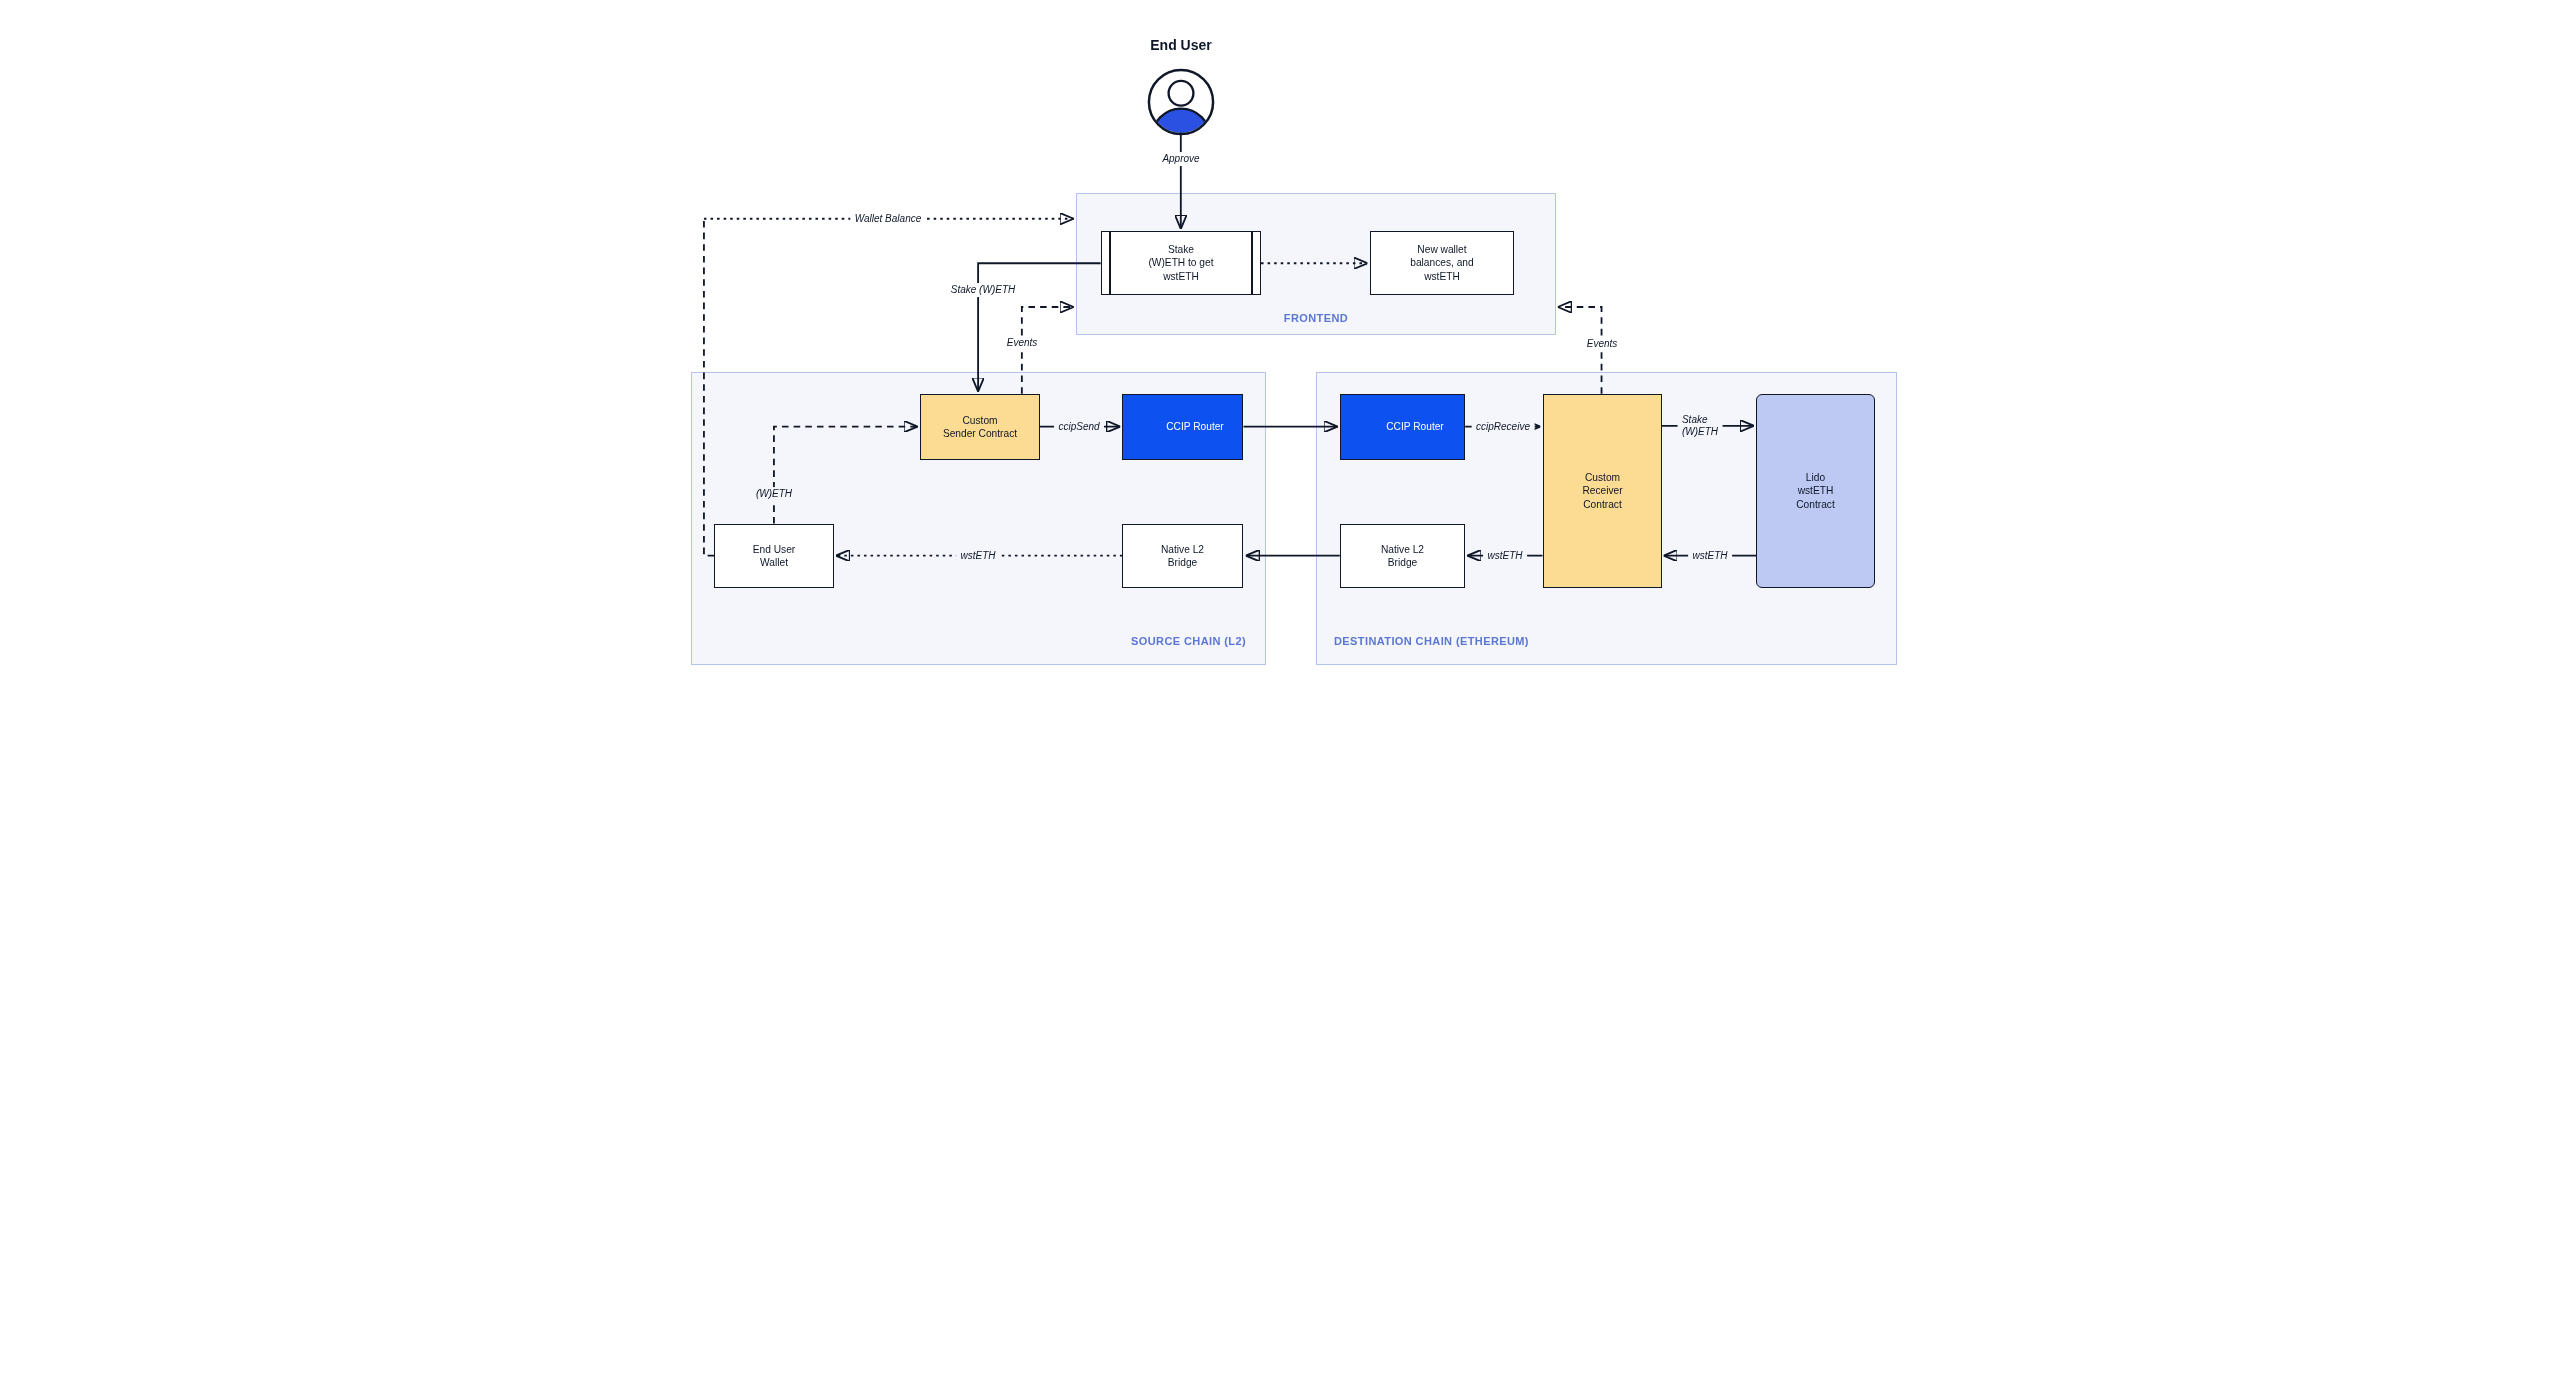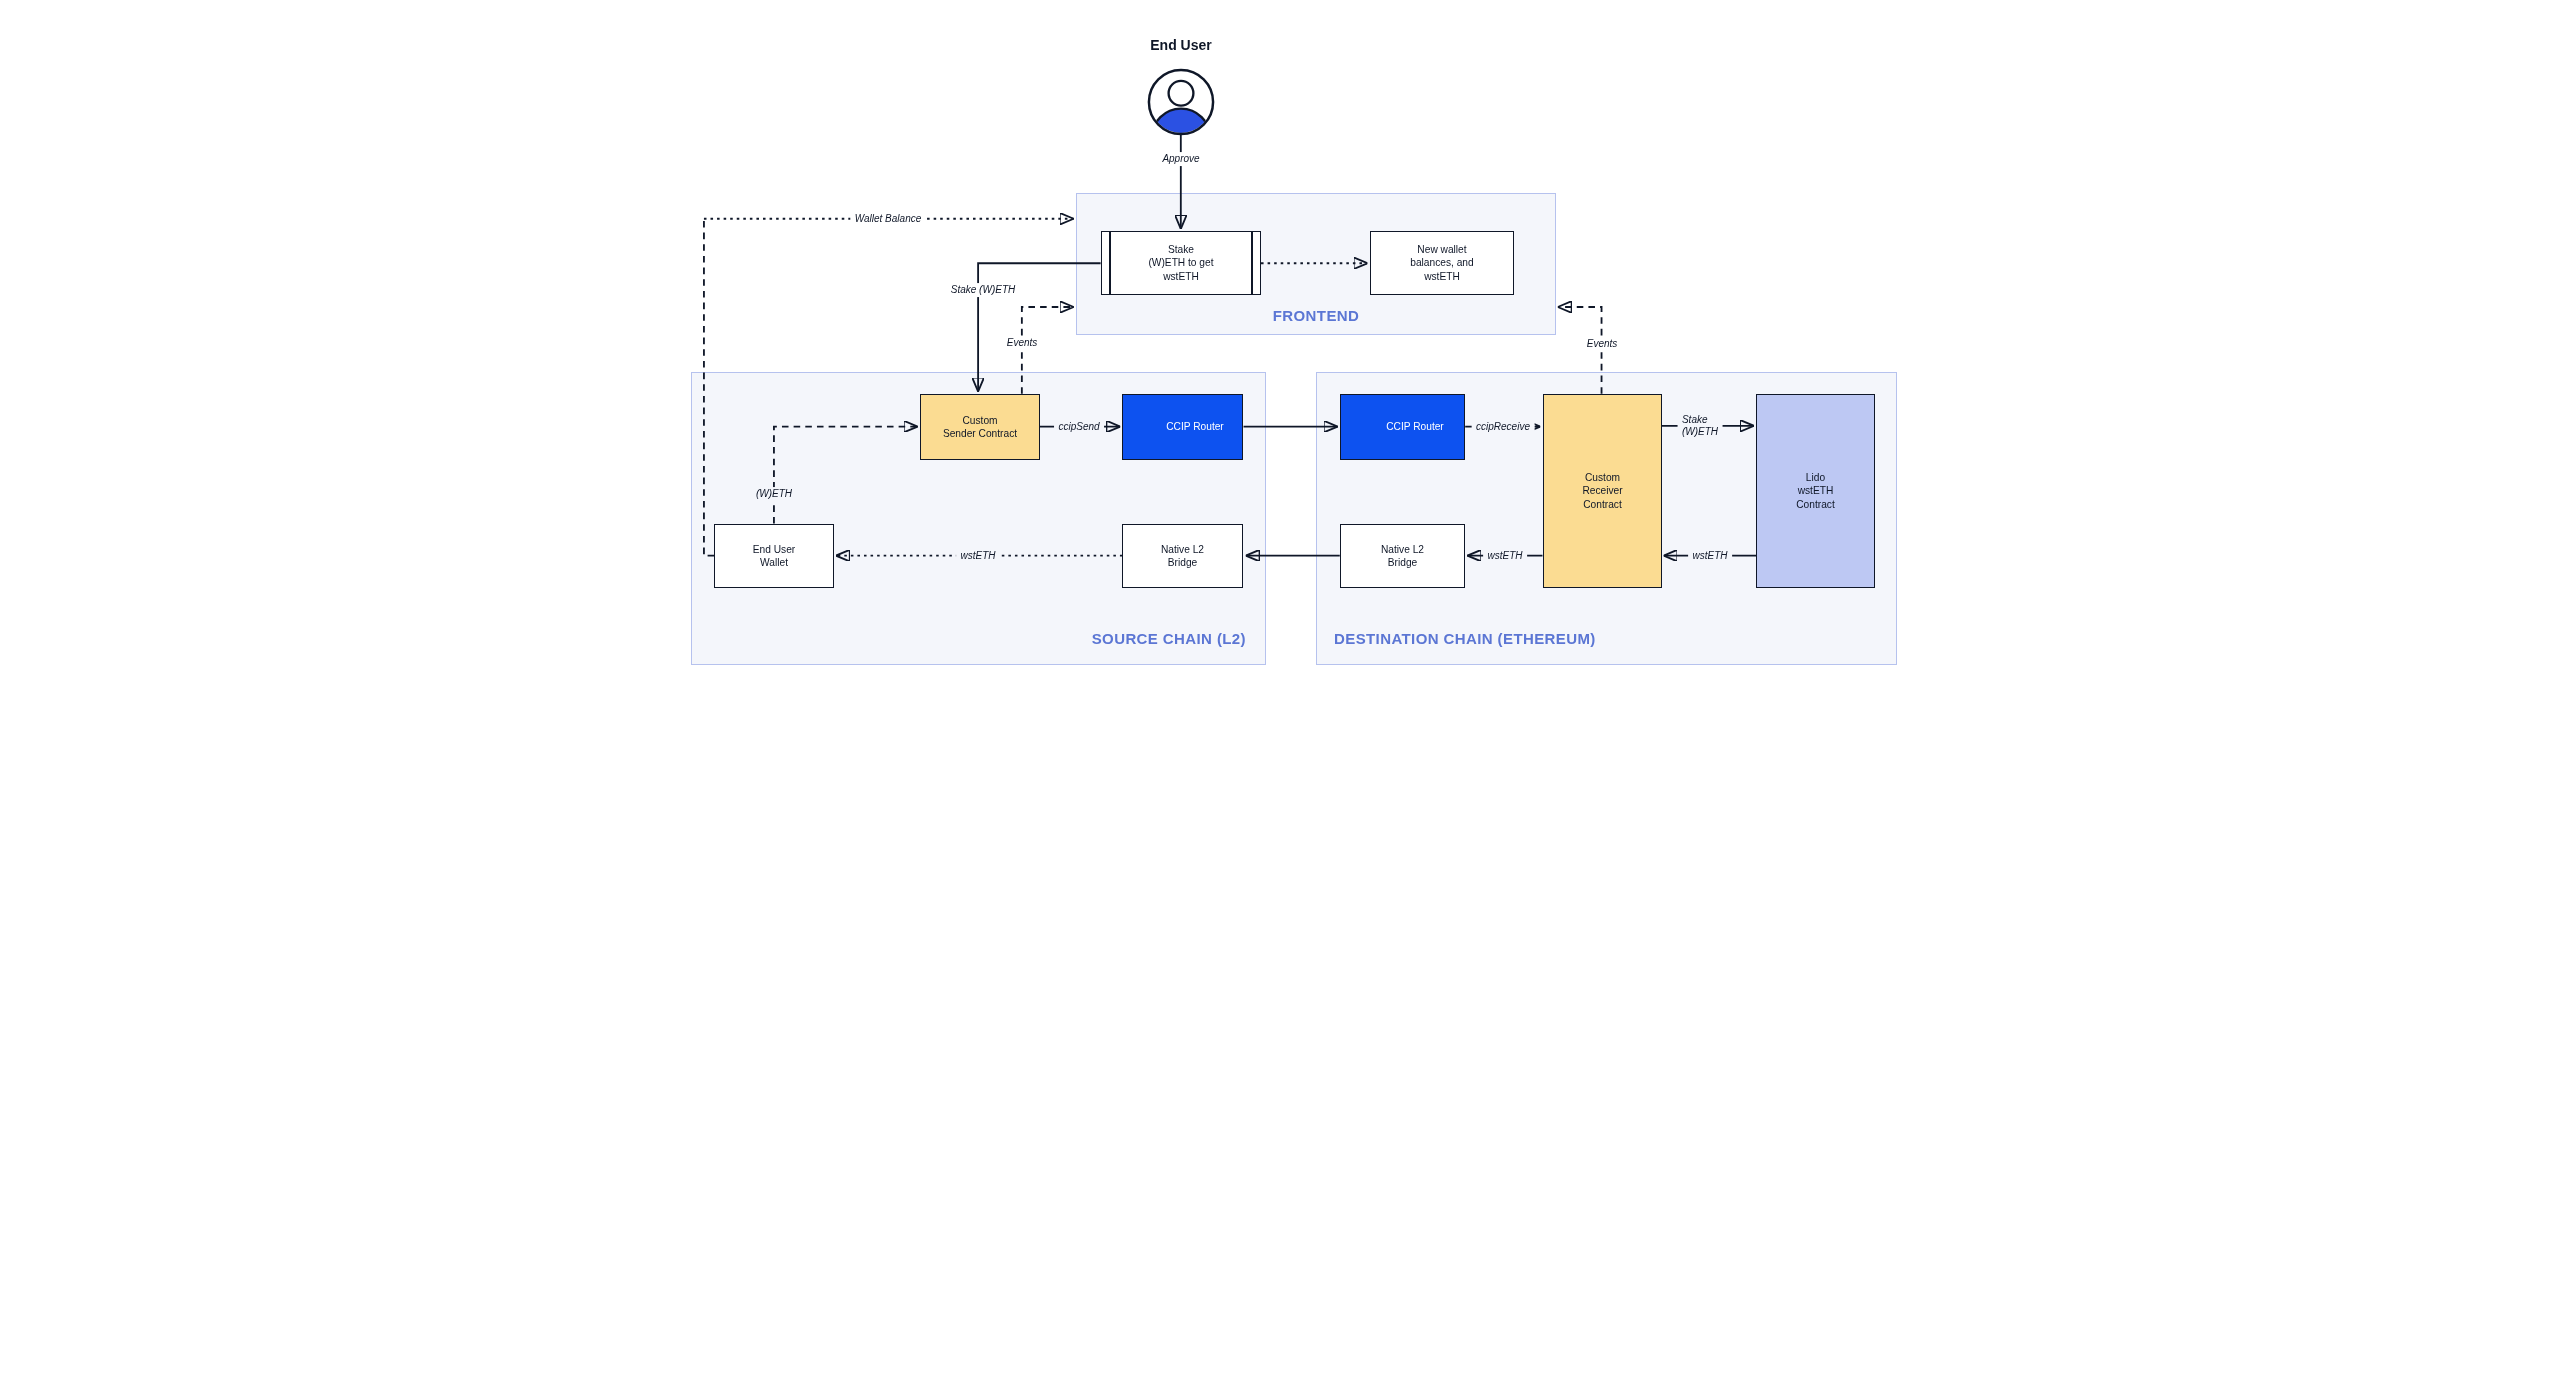--- a/index.html
+++ b/index.html
@@ -13,21 +13,21 @@
     --icon-blue:#2B51E3;
   }
   html,body{margin:0;padding:0;background:#ffffff;}
   body{font-family:"Liberation Sans", sans-serif;color:var(--dark);}
   .canvas{position:relative;width:1288px;height:700px;margin:0 auto;background:#ffffff;overflow:hidden;}
   .wires{position:absolute;left:0;top:0;width:1288px;height:700px;z-index:2;}
   .wires path{fill:none;stroke:var(--dark);stroke-width:2.5;}
   .wires path.dotted{stroke-dasharray:3.5 5.5;}
   .wires path.dashed{stroke-dasharray:9 7;}
   .panel{position:absolute;background:var(--panel-fill);border:1.5px solid var(--panel-border);box-sizing:border-box;z-index:1;}
-  .panel-label{position:absolute;font-weight:700;font-size:15px;letter-spacing:0.4px;color:var(--panel-label);white-space:nowrap;}
+  .panel-label{position:absolute;font-weight:700;font-size:11px;letter-spacing:0.4px;color:var(--panel-label);white-space:nowrap;}
   .panel-label.center{left:50%;transform:translateX(-50%);bottom:10.2px;}
   .node{position:absolute;display:flex;flex-direction:column;justify-content:center;align-items:center;background:#ffffff;border:1.8px solid var(--dark);box-sizing:border-box;z-index:3;text-align:center;}
   .node .bl{display:block;font-size:10.2px;line-height:1.32;color:var(--dark);}
   .node.blue{background:var(--blue);}
   .node.blue .bl{color:#ffffff;margin-left:25px;}
   .node.yellow{background:var(--yellow);}
   .node.lavender{background:var(--lavender);}
   .subbar{position:absolute;top:0;bottom:0;width:1.8px;background:var(--dark);}
   .subbar.l{left:7.3px;} .subbar.r{right:7.3px;}
   .elabel{position:absolute;z-index:4;transform:translate(-50%,-50%);font-style:italic;font-size:10px;line-height:1.25;white-space:nowrap;padding:0.7px 4.4px;text-align:left;background:#ffffff;}
@@ -123,21 +123,21 @@
   </div>
 
   <div class="node blue" style="left:696px;top:394px;width:125px;height:66px;">
     <span class="bl">CCIP Router</span>
   </div>
   <div class="node yellow" style="left:899px;top:394px;width:119px;height:194px;">
     <span class="bl">Custom</span>
     <span class="bl">Receiver</span>
     <span class="bl">Contract</span>
   </div>
-  <div class="node lavender" style="left:1112px;top:394px;width:119px;height:194px;">
+  <div class="node lavender" style="left:1112px;top:394px;width:119px;height:194px;border-radius:6px;">
     <span class="bl">Lido</span>
     <span class="bl">wstETH</span>
     <span class="bl">Contract</span>
   </div>
   <div class="node" style="left:696px;top:524px;width:125px;height:64px;">
     <span class="bl">Native L2</span>
     <span class="bl">Bridge</span>
   </div>
 
   <span class="elabel" style="left:537px;top:159px;">Approve</span>

